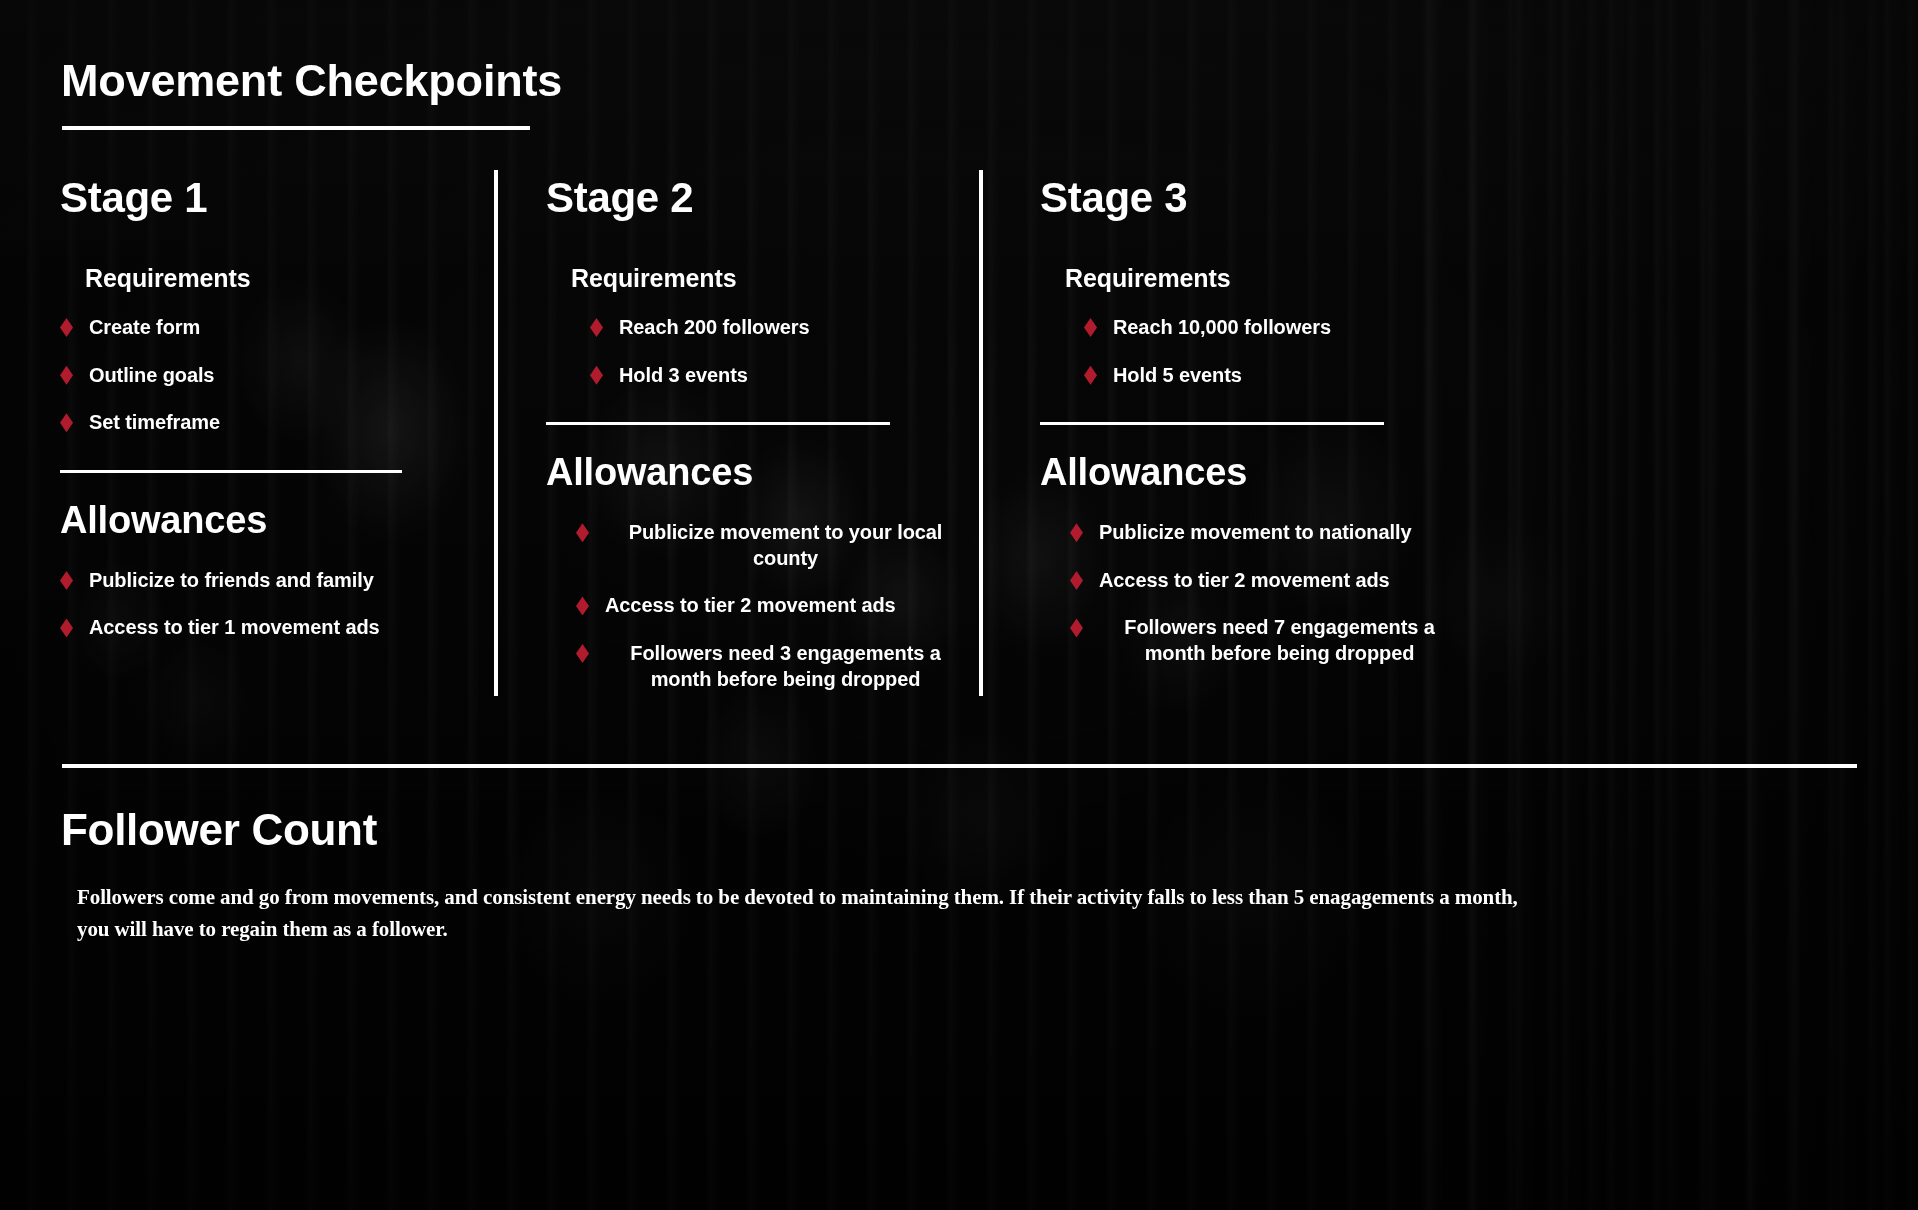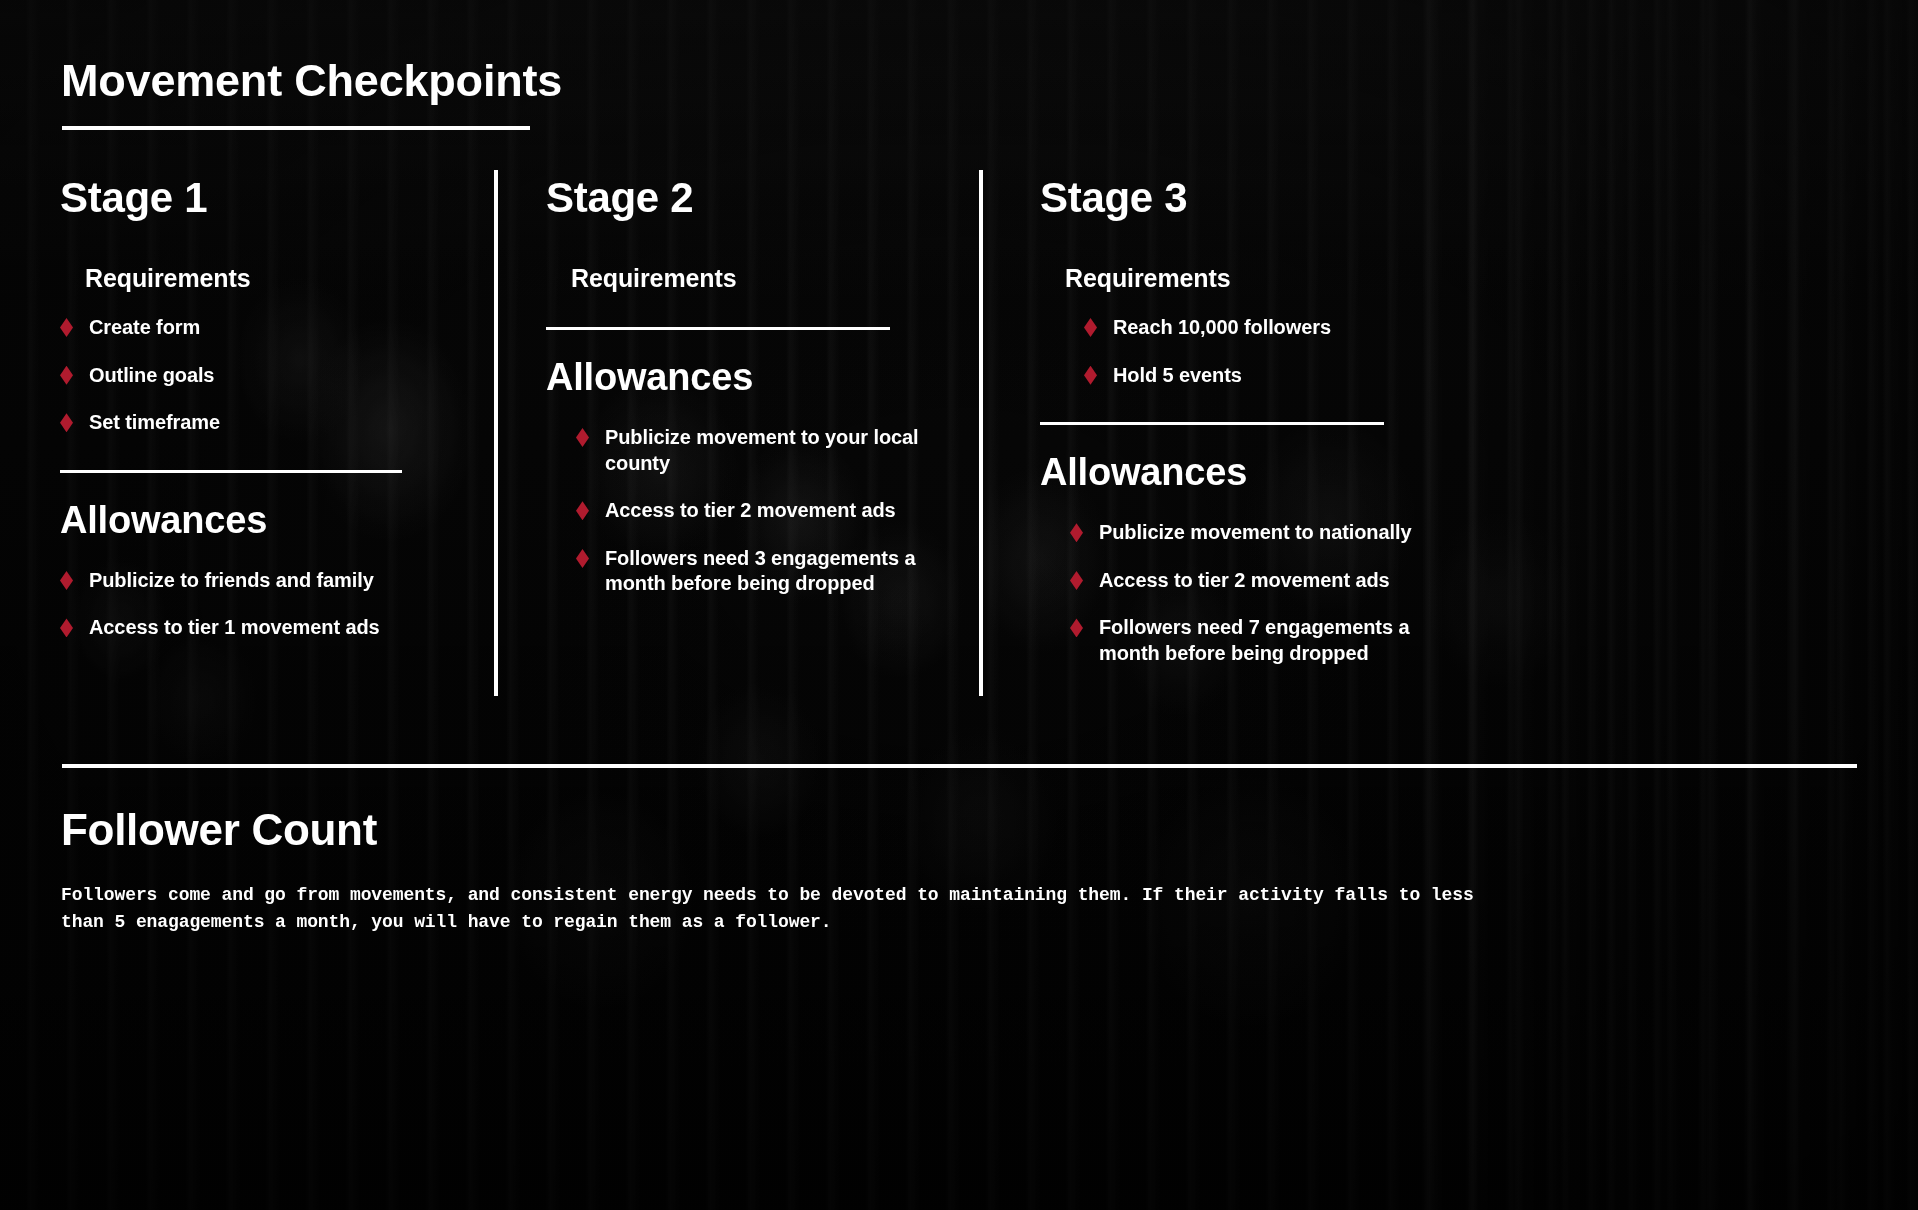--- a/index.html
+++ b/index.html
@@ -138,20 +138,21 @@
     font-size: 38px;
     font-weight: bold;
     margin: 0 0 26px 0;
     letter-spacing: -0.2px;
   }
 
   ul.bullets {
     list-style: none;
     margin: 0;
     padding: 0;
+    text-align: center;
   }
   ul.bullets li {
     position: relative;
     display: flex;
     align-items: flex-start;
     margin-bottom: 22px;
   }
   ul.bullets li:last-child { margin-bottom: 0; }
 
   .diamond {
@@ -203,25 +204,25 @@
   .footer-title {
     position: absolute;
     left: 61px;
     top: 805px;
     font-size: 44px;
     font-weight: bold;
     letter-spacing: -0.3px;
   }
   .footer-text {
     position: absolute;
-    left: 61px;
+    left: 77px;
     top: 882px;
     width: 1450px;
-    font-family: Liberation Mono, monospace;
-    font-size: 18px;
+    font-family: Liberation Serif, serif;
+    font-size: 21px;
     font-weight: bold;
     line-height: 1.5;
     letter-spacing: -0.1px;
   }
 </style>
 </head>
 <body>
 
 <div id="slide">
 
@@ -264,20 +265,30 @@
         <li>
           <span class="diamond"></span>
           <span class="bullet-text">Access to tier 1 movement ads</span>
         </li>
       </ul>
     </div>
 
     <div class="col col-2">
       <div class="stage-title">Stage 2</div>
       <div class="req-title">Requirements</div>
+      <ul class="bullets req-list">
+        <li>
+          <span class="diamond"></span>
+          <span class="bullet-text">Reach 200 followers</span>
+        </li>
+        <li>
+          <span class="diamond"></span>
+          <span class="bullet-text">Hold 3 events</span>
+        </li>
+      </ul>
       <div class="inner-rule"></div>
       <div class="allow-title">Allowances</div>
       <ul class="bullets allow-list">
         <li>
           <span class="diamond"></span>
           <span class="bullet-text">Publicize movement to your local county</span>
         </li>
         <li>
           <span class="diamond"></span>
           <span class="bullet-text">Access to tier 2 movement ads</span>

